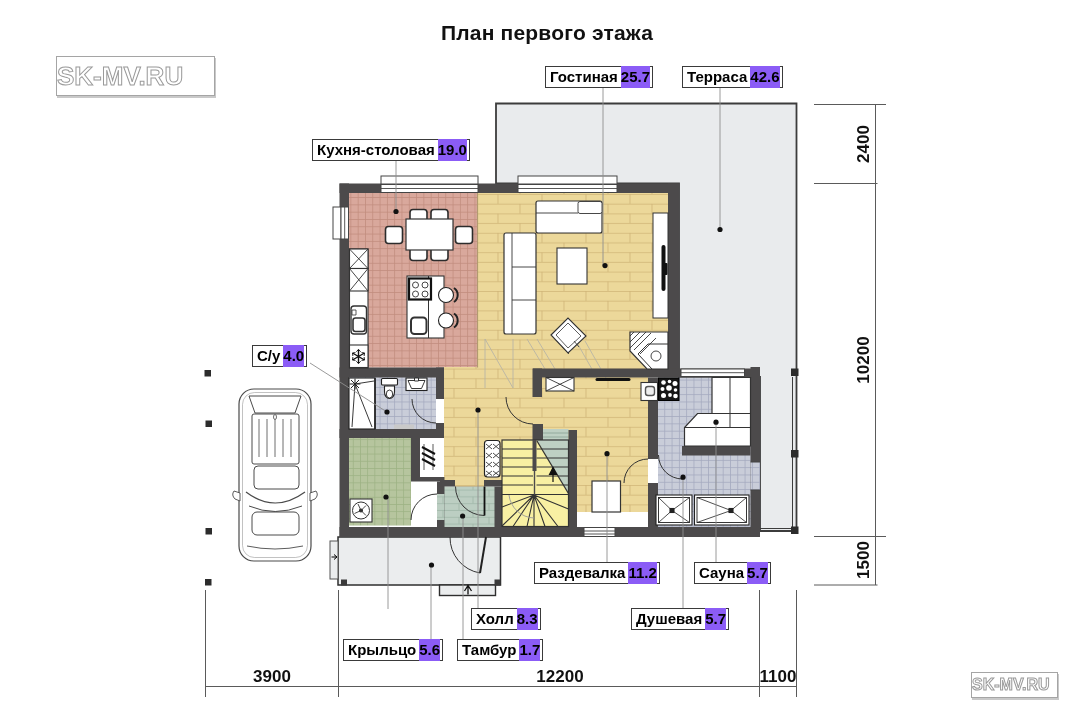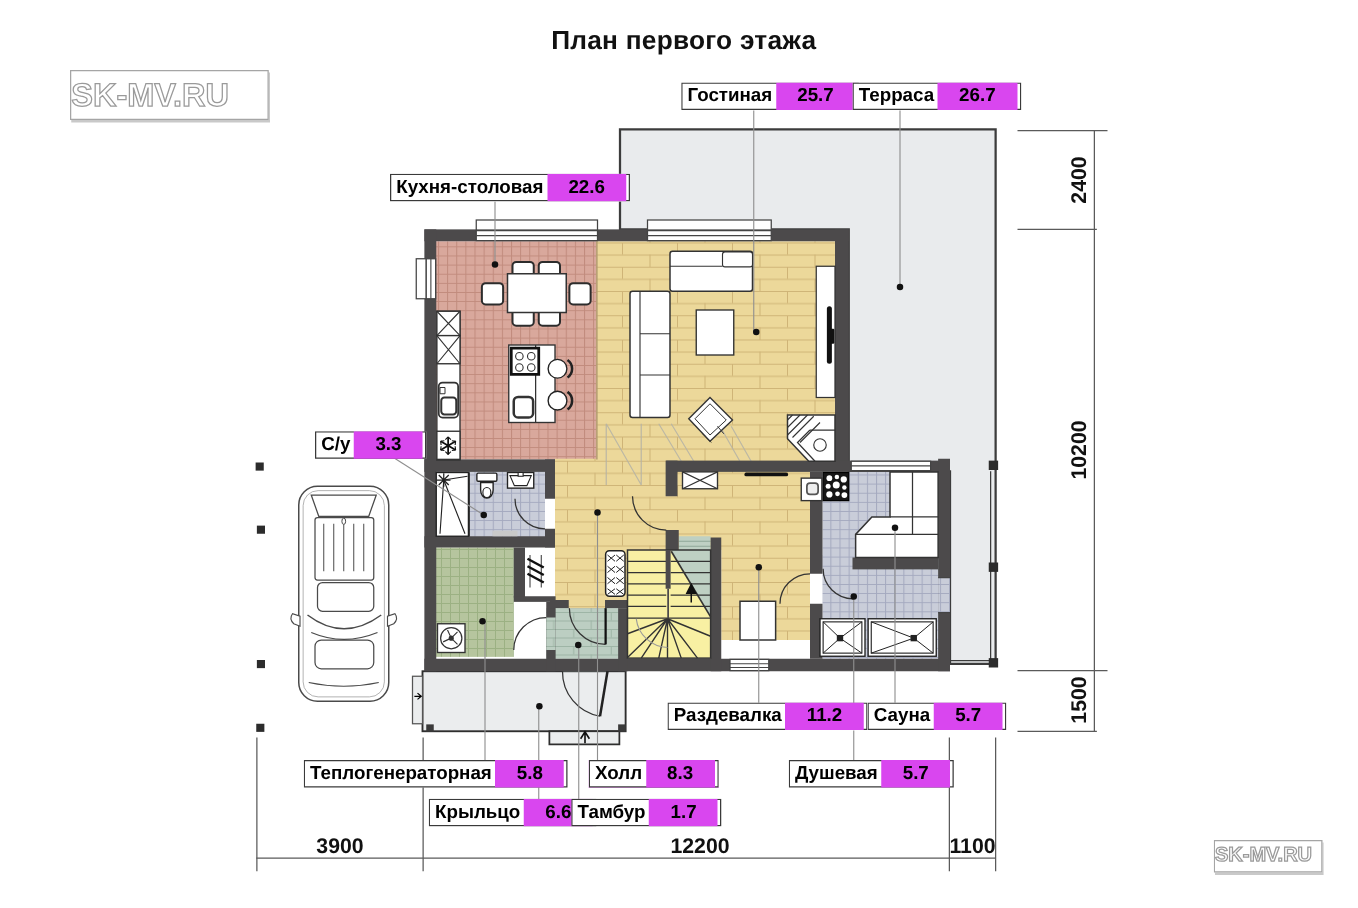--- a/index.html
+++ b/index.html
@@ -4,21 +4,21 @@
 <style>
 html,body{margin:0;padding:0;background:#fff;}
 #page{position:relative;width:1086px;height:726px;background:#fff;overflow:hidden;
   font-family:"Liberation Sans",sans-serif;}
 #page svg{position:absolute;left:0;top:0;}
 .title{position:absolute;left:4px;top:21px;width:1086px;text-align:center;transform:translateZ(0);
   font:bold 21px "Liberation Sans",sans-serif;color:#111;letter-spacing:0.2px;}
 .lbl{position:absolute;background:#fff;border:1px solid #3a3a3a;transform:translateZ(0);
   font:bold 15px/18px "Liberation Sans",sans-serif;color:#000;
   padding:1px 2px 1px 4px;white-space:nowrap;}
-.lbl .num{display:inline-block;background:#d946ef;padding:2px 17px;margin:-3px 0 -3px 3px;line-height:18px;}
+.lbl .num{display:inline-block;background:#8b5cf6;padding:2px 0;margin:-3px 0 -3px 3px;line-height:18px;}
 .wm{position:absolute;border:1px solid #a5a5a5;background:#fff;transform:translateZ(0);
   color:#fff;font-weight:bold;font-family:"Liberation Sans",sans-serif;
   -webkit-text-stroke:1px #9a9a9a;box-shadow:1px 2px 0 #c9c9c9;}
 </style>
 </head>
 <body>
 <div id="page">
 <svg width="1086" height="726" viewBox="0 0 1086 726">
 <defs>
 <pattern id="ktile" width="7.3" height="7.3" patternUnits="userSpaceOnUse">
@@ -471,38 +471,37 @@
 <text x="869" y="360" text-anchor="middle" transform="rotate(-90 869 360)">10200</text>
 <text x="869" y="560" text-anchor="middle" transform="rotate(-90 869 560)">1500</text>
 <text x="272" y="682" text-anchor="middle">3900</text>
 <text x="560" y="682" text-anchor="middle">12200</text>
 <text x="778" y="682" text-anchor="middle">1100</text>
 </g>
 </svg>
 
 <div class="title">План первого этажа</div>
 
-<div class="lbl" style="left:312px;top:139px;">Кухня-столовая<span class="num">22.6</span></div>
+<div class="lbl" style="left:312px;top:139px;">Кухня-столовая<span class="num">19.0</span></div>
 
 <div class="lbl" style="left:545px;top:66px;">Гостиная<span class="num">25.7</span></div>
 
-<div class="lbl" style="left:682px;top:66px;">Терраса<span class="num">26.7</span></div>
-
-<div class="lbl" style="left:252px;top:345px;">С/у<span class="num">3.3</span></div>
+<div class="lbl" style="left:682px;top:66px;">Терраса<span class="num">42.6</span></div>
+
+<div class="lbl" style="left:252px;top:345px;">С/у<span class="num">4.0</span></div>
 
 <div class="lbl" style="left:534px;top:562px;text-align:center;">Раздевалка<span class="num">11.2</span></div>
 
 <div class="lbl" style="left:694px;top:562px;text-align:right;">Сауна<span class="num">5.7</span></div>
 
-<div class="lbl" style="left:243px;top:608px;">Теплогенераторная<span class="num">5.8</span></div>
 
 <div class="lbl" style="left:471px;top:608px;">Холл<span class="num">8.3</span></div>
 
 <div class="lbl" style="left:631px;top:608px;text-align:right;">Душевая<span class="num">5.7</span></div>
 
-<div class="lbl" style="left:343px;top:639px;">Крыльцо<span class="num">6.6</span></div>
+<div class="lbl" style="left:343px;top:639px;">Крыльцо<span class="num">5.6</span></div>
 
 <div class="lbl" style="left:457px;top:639px;text-align:right;">Тамбур<span class="num">1.7</span></div>
 
 <div class="wm" style="left:56px;top:56px;width:157px;height:38px;font-size:26px;line-height:38px;">SK-MV.RU</div>
 
 <div class="wm" style="left:971px;top:672px;width:85px;height:24px;font-size:16px;line-height:24px;">SK-MV.RU</div>
 </div>
 
 </body></html>

